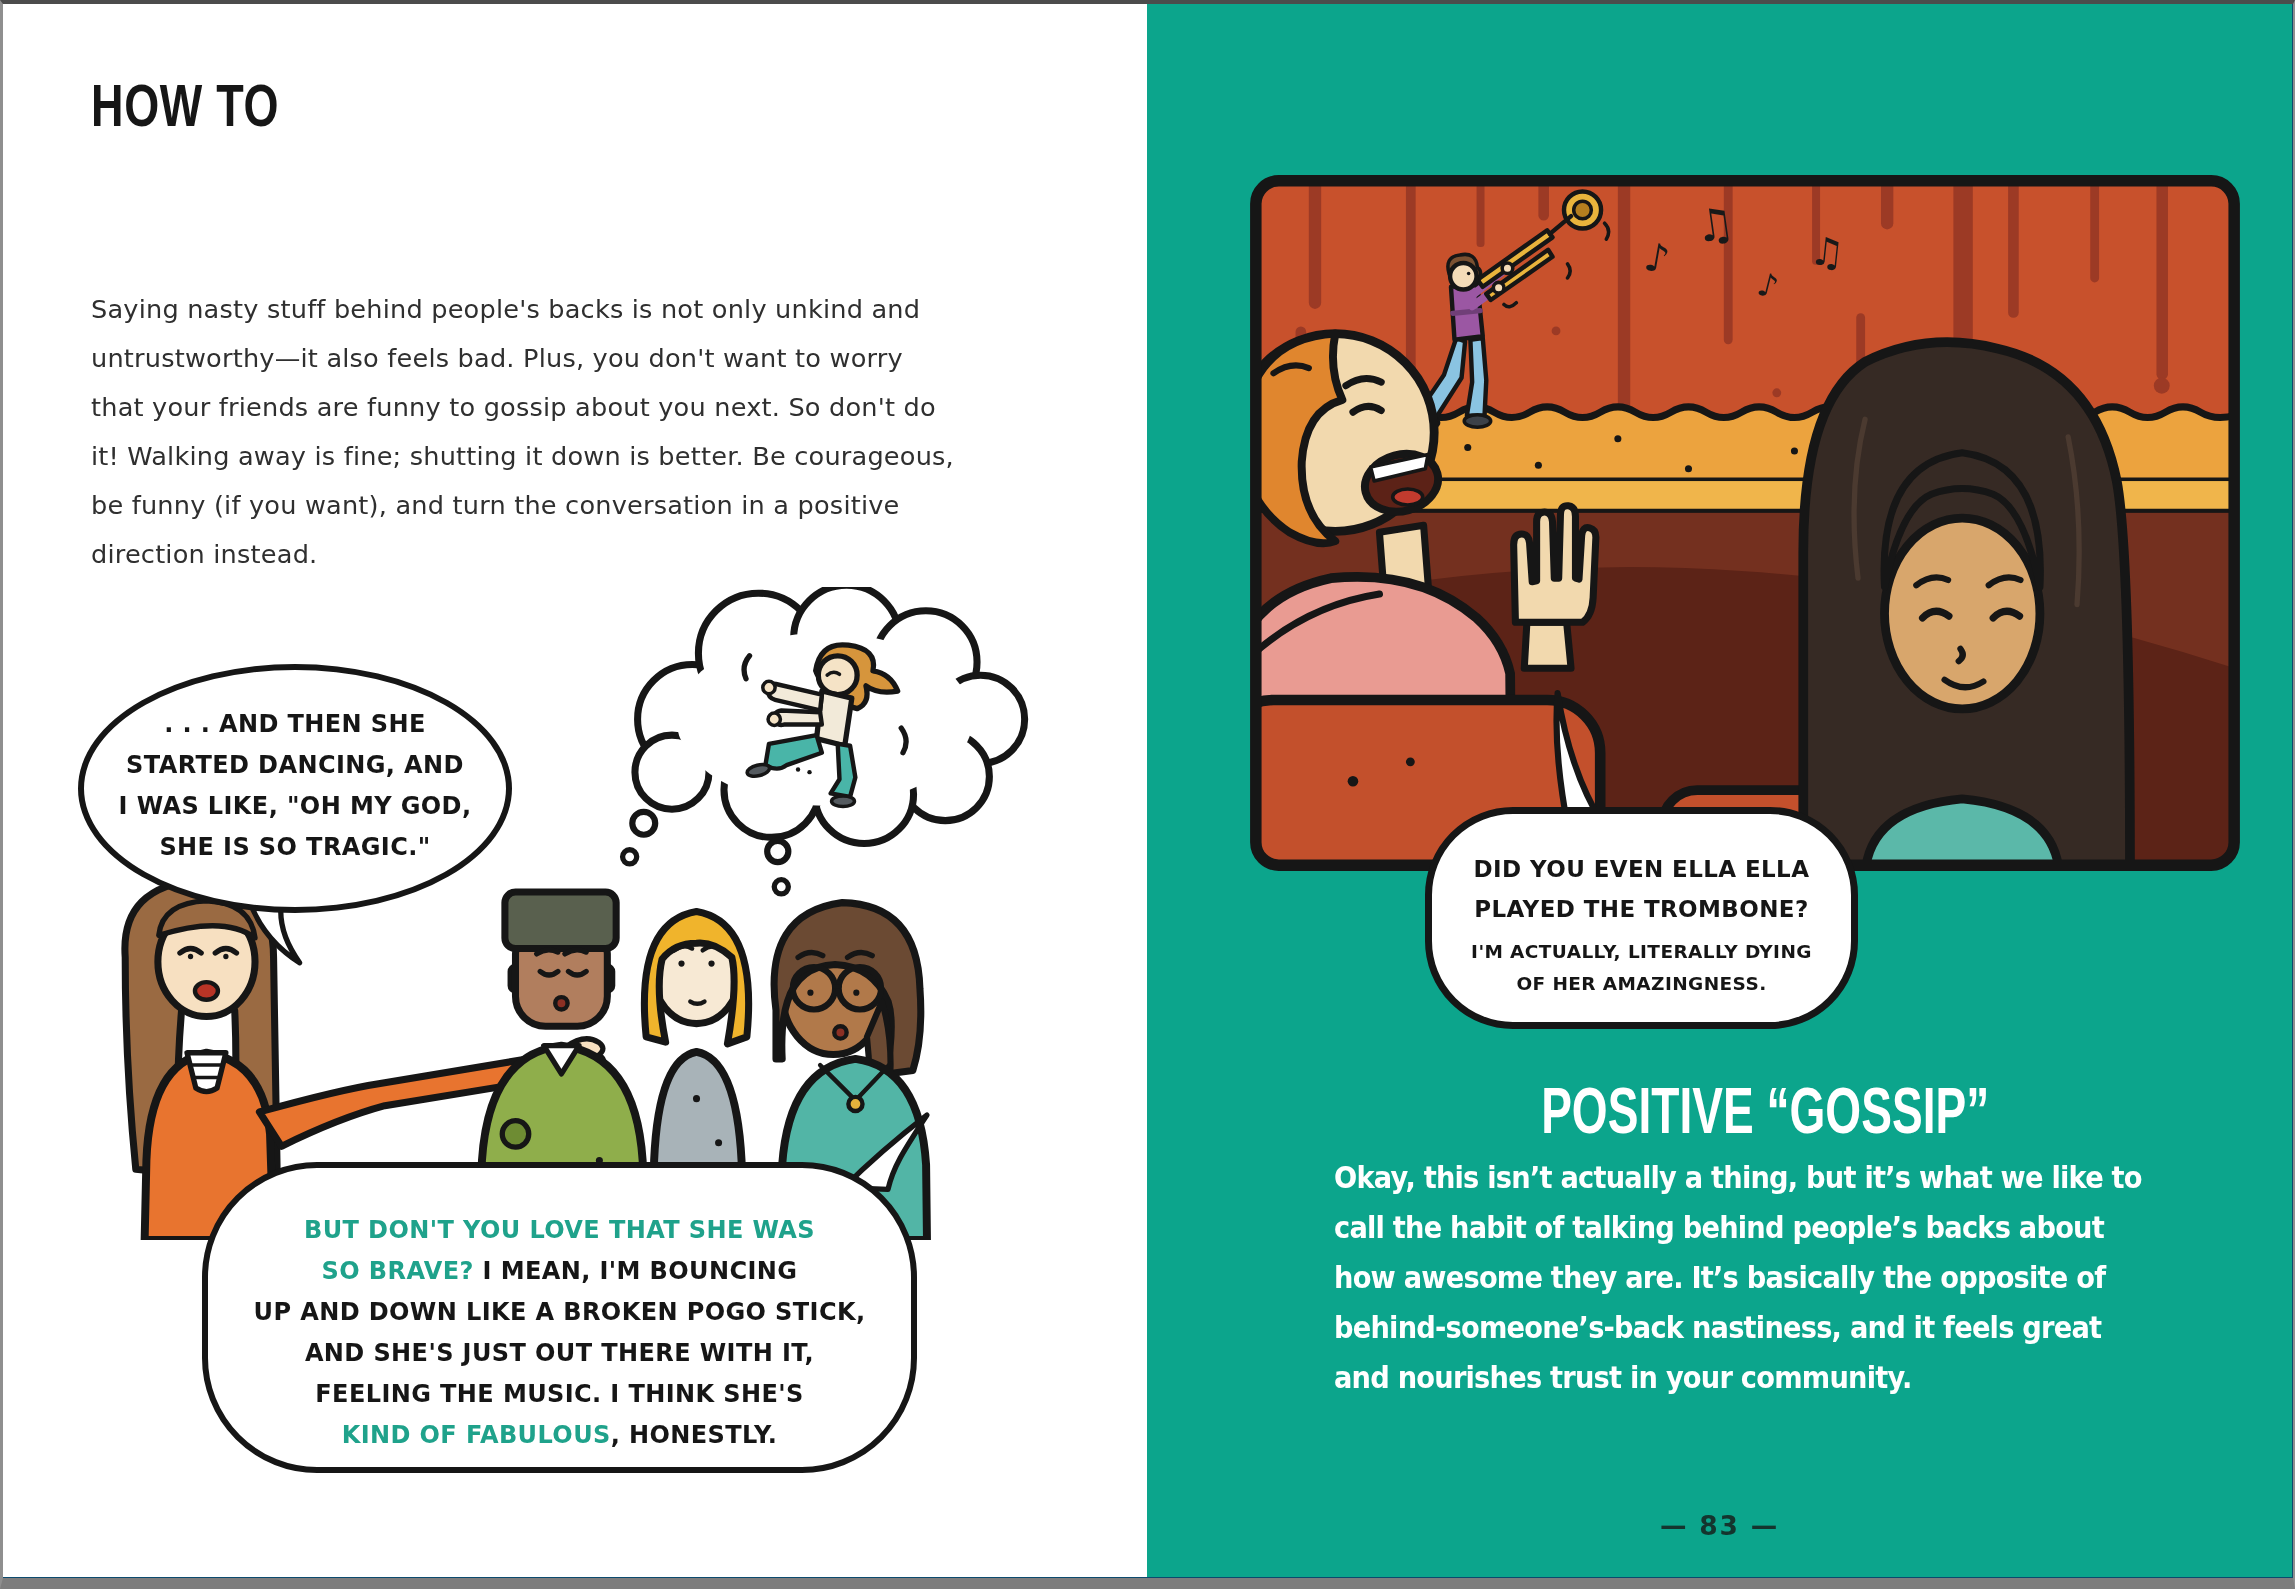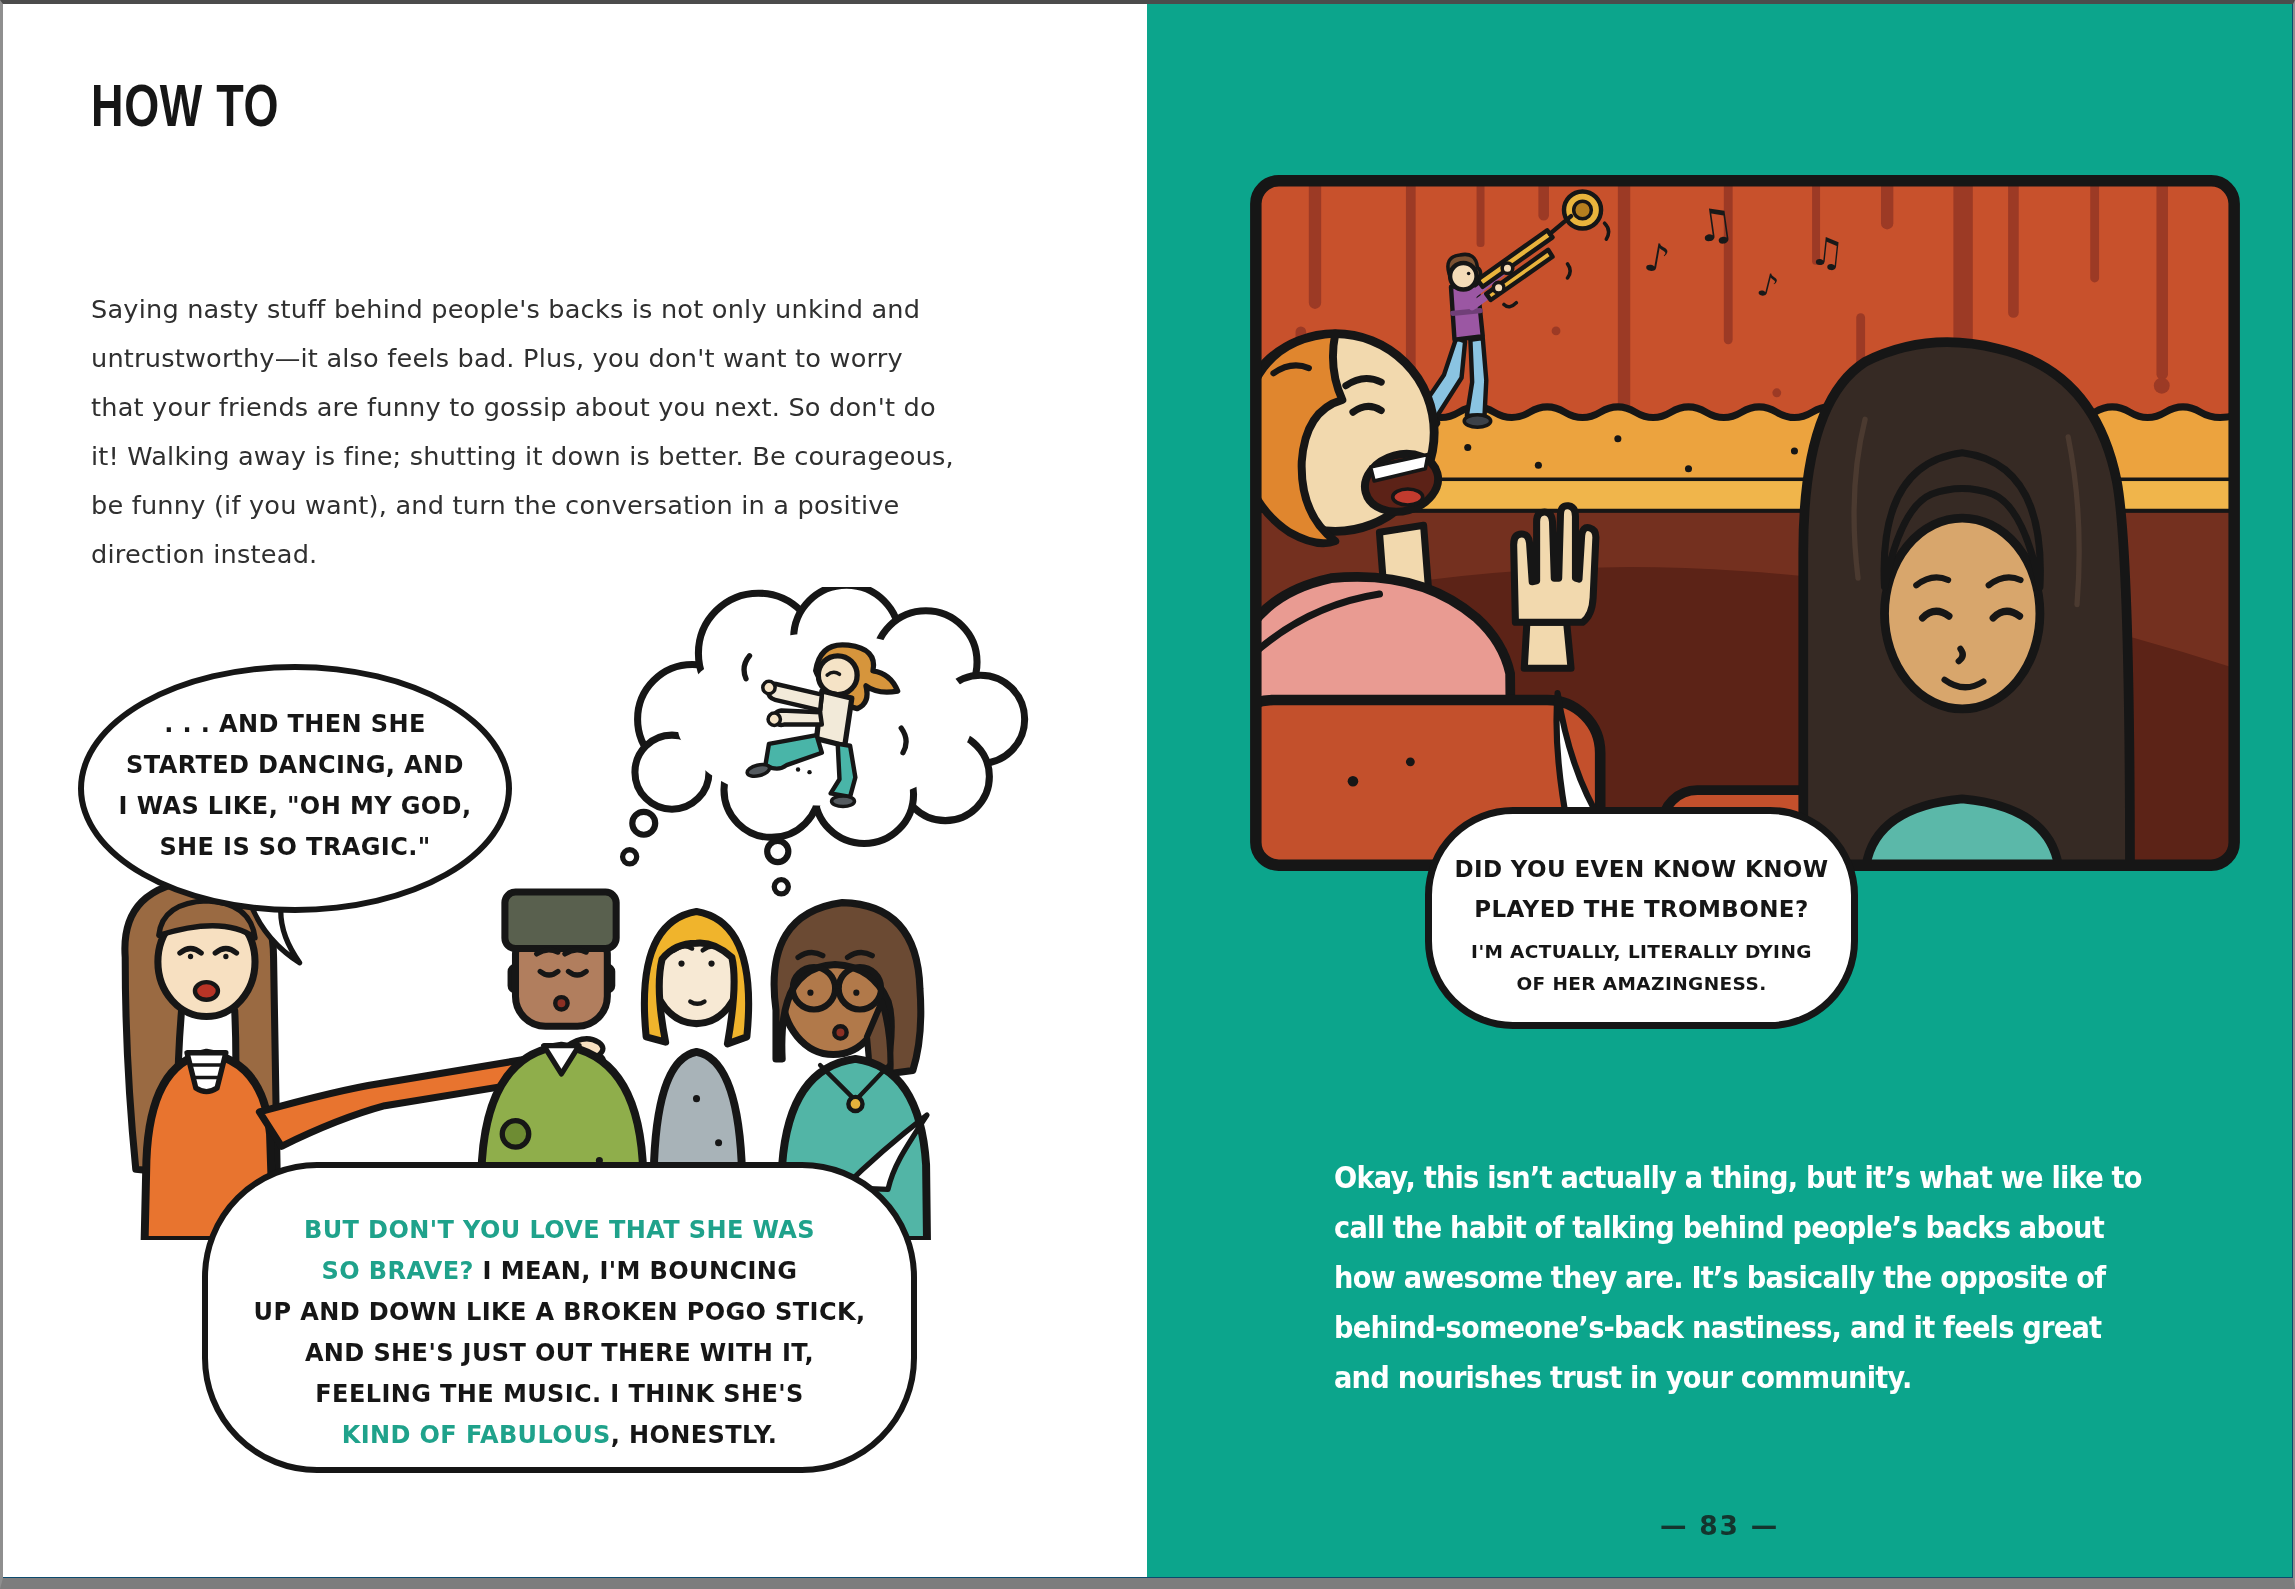--- a/index.html
+++ b/index.html
@@ -318,26 +318,29 @@
           <circle cx="185" cy="668" r="5" fill="#161616"></circle>
       </g>
       <rect x="10" y="10" width="1108" height="775" rx="26" fill="none" stroke="#161616" stroke-width="13"></rect>
     </svg>
 
     <svg class="abs tail" style="left:393px;top:682px;" width="97" height="150" viewBox="0 0 110 170">
       <path d="M20,8 C28,60 42,110 72,158 C50,148 40,150 32,162 C22,110 16,55 20,8 Z" fill="#fff" stroke="#161616" stroke-width="7"></path>
     </svg>
 
     <div class="abs bubble bubble3">
-      <div class="big">DID YOU EVEN KNOW KNOW</div>
+      <div class="big">DID YOU EVEN ELLA ELLA</div>
       <div class="big">PLAYED THE TROMBONE?</div>
       <div class="small">I'M ACTUALLY, LITERALLY DYING</div>
       <div class="small" style="margin-top:0;">OF HER AMAZINGNESS.</div>
     </div>
 
+    <div class="abs pos-heading">
+      <span>POSITIVE “GOSSIP”</span>
+    </div>
 
     <div class="abs pos-body">
       <div>Okay, this isn’t actually a thing, but it’s what we like to</div>
       <div>call the habit of talking behind people’s backs about</div>
       <div>how awesome they are. It’s basically the opposite of</div>
       <div>behind-someone’s-back nastiness, and it feels great</div>
       <div>and nourishes trust in your community.</div>
     </div>
 
     <div class="abs pagenum pagenum-right">— 83 —</div>

